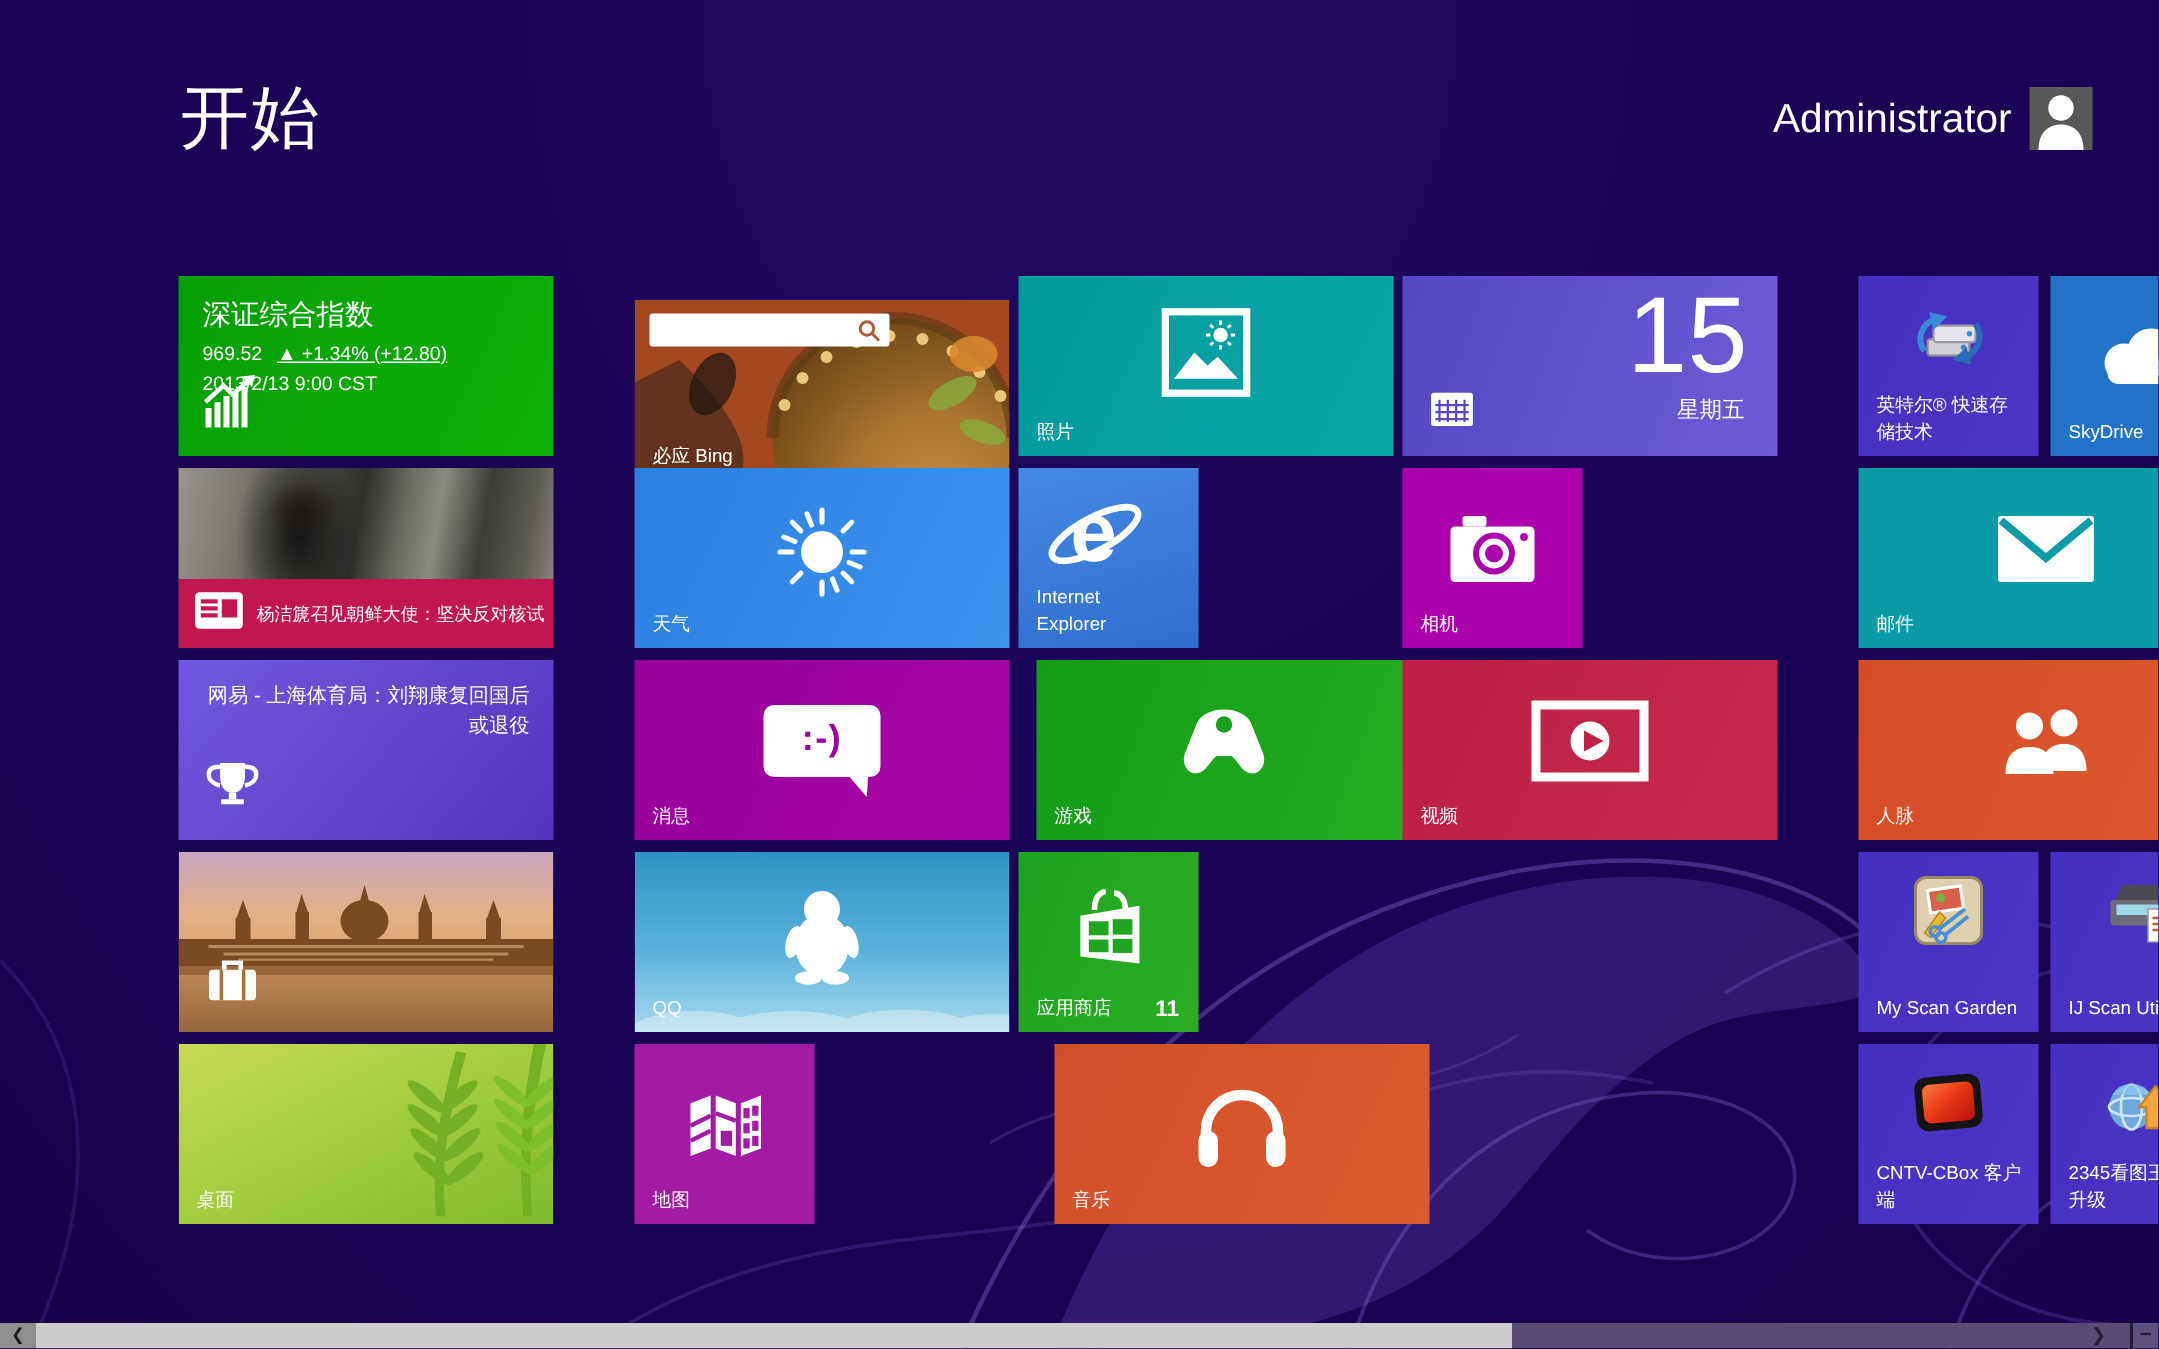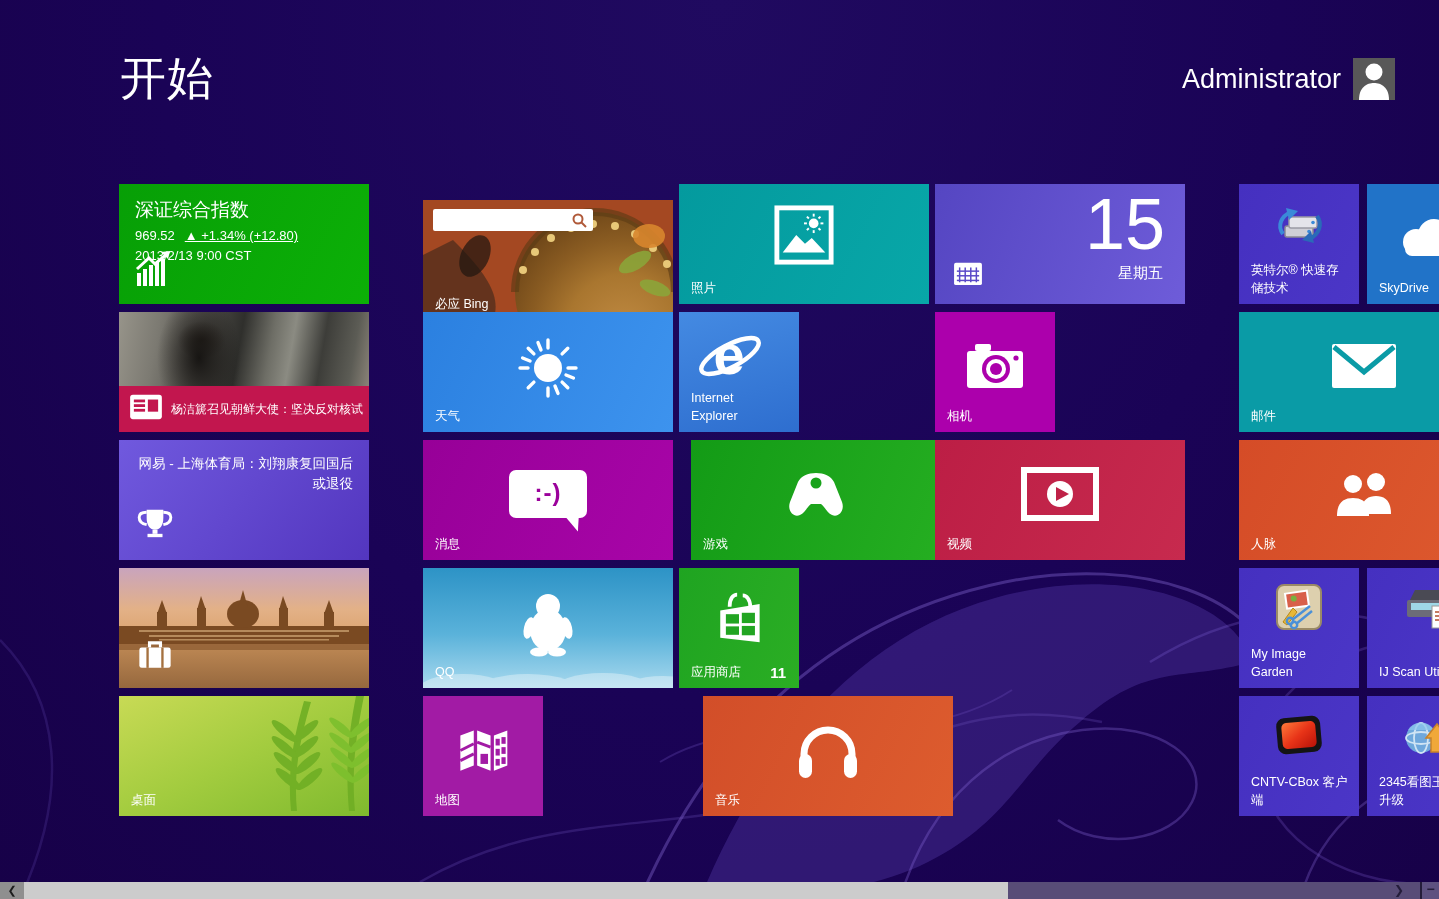--- a/index.html
+++ b/index.html
@@ -547,21 +547,21 @@
         </g>
         <polygon points="9,40 19,26 23,30 13,43" fill="#e8b838" stroke="#b88818" stroke-width="1"></polygon>
         <g stroke="#4a90d8" stroke-width="2.4" fill="none">
           <line x1="18" y1="38" x2="36" y2="24"></line>
             <line x1="22" y1="42" x2="38" y2="29"></line>
           <circle cx="16" cy="39" r="3.2"></circle>
             <circle cx="20" cy="43" r="3.2"></circle>
         </g>
       </svg>
     </span>
-    <span class="applabel">My Image Garden</span>
+    <span class="applabel">My Scan Garden</span>
   </div>
 
   <div class="tile sq t-app" style="left:1367px;top:568px;">
     <span class="cicon" style="top:16px;">
       <svg width="52" height="50" viewBox="0 0 52 50">
         <polygon points="9,16 43,16 38,6 14,6" fill="#4a4a54"></polygon>
         <rect x="6" y="16" width="40" height="17" rx="2" fill="#6c6c78"></rect>
         <rect x="10" y="19" width="32" height="7" fill="#9fd8e8"></rect>
         <rect x="31" y="22" width="15" height="22" fill="#fff" stroke="#999" stroke-width="1"></rect>
         <g stroke="#b85a3a" stroke-width="1.6">

